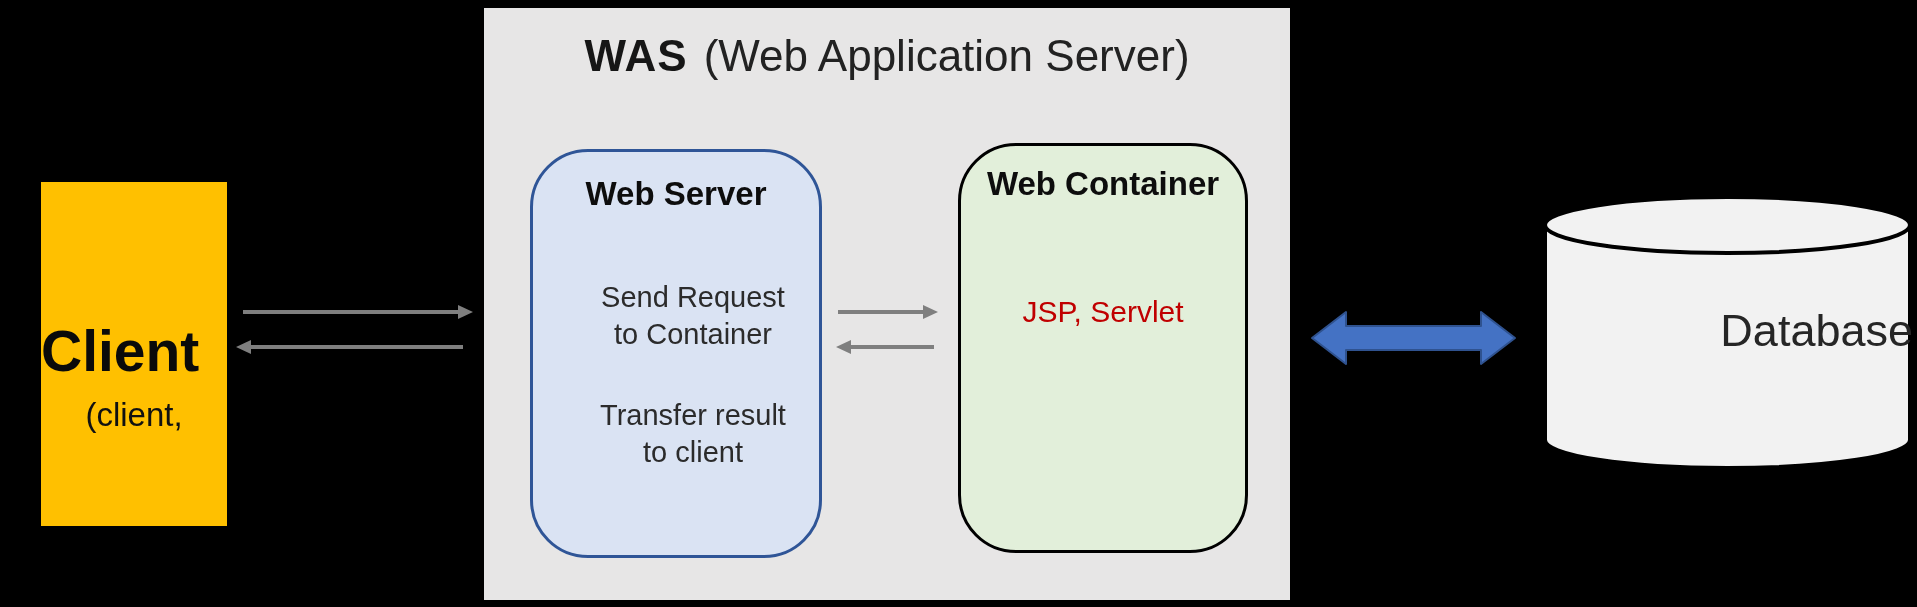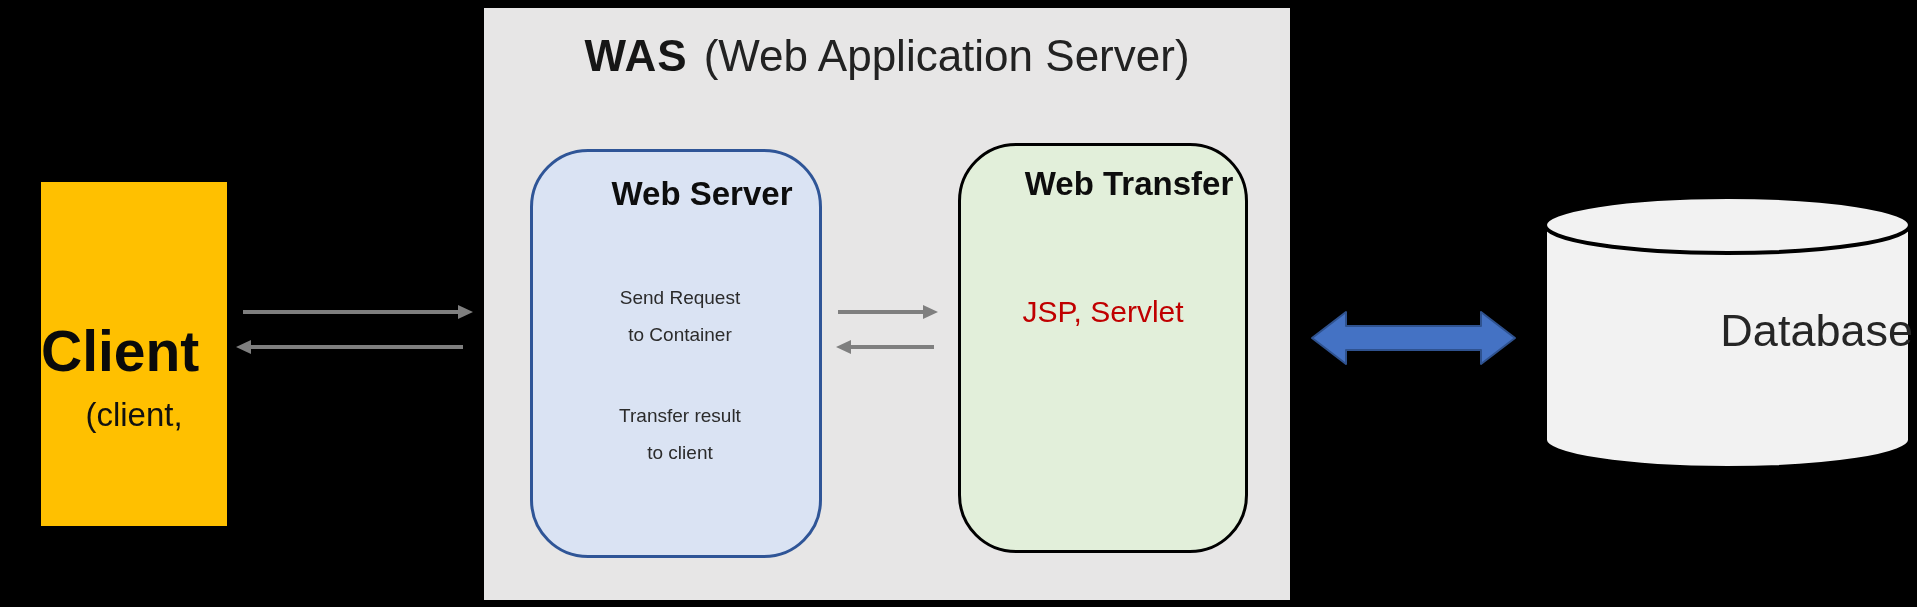--- a/index.html
+++ b/index.html
@@ -46,28 +46,27 @@
     border: 3px solid #000000;
     background: #E2EFDA;
   }
   .box-title {
     left: 0; width: 100%;
     text-align: center;
     font-weight: 700;
     font-size: 33px; line-height: 40px;
     color: #0d0d0d;
     white-space: nowrap;
-    padding-left: 26px;
   }
   .ws-title { top: 22px; }
   .wc-title { top: 18px; }
   .note {
-    left: 4px; width: 100%;
+    left: 17px; width: 100%;
     text-align: center;
-    font-size: 19px; line-height: 37px;
+    font-size: 29px; line-height: 37px;
     color: #2b2b2b;
   }
   .ws-note-1 { top: 127px; }
   .ws-note-2 { top: 245px; }
   .jsp-label {
     left: 0; width: 100%; top: 147px;
     text-align: center;
     font-size: 30px; line-height: 37px;
   }
   .wc-note { top: 223px; line-height: 36px; }
@@ -135,21 +134,21 @@
       <div>Send Request</div>
       <div>to Container</div>
     </div>
     <div class="abs note ws-note-2">
       <div>Transfer result</div>
       <div>to client</div>
     </div>
   </div>
 
   <div class="abs round-box web-container-box" style="background-color: rgb(226, 239, 218); border-color: rgb(0, 0, 0);">
-    <div class="abs box-title wc-title">Web Transfer</div>
+    <div class="abs box-title wc-title">Web Container</div>
     <div class="abs jsp-label" style="color: rgb(192, 0, 0);">JSP, Servlet</div>
     <div class="abs note wc-note">
     </div>
   </div>
 
   <div class="abs client-box" style="background-color: rgb(255, 192, 0);">
     <div class="abs client-title">Client</div>
     <div class="abs client-sub">
       <div>(client,</div>
     </div>

